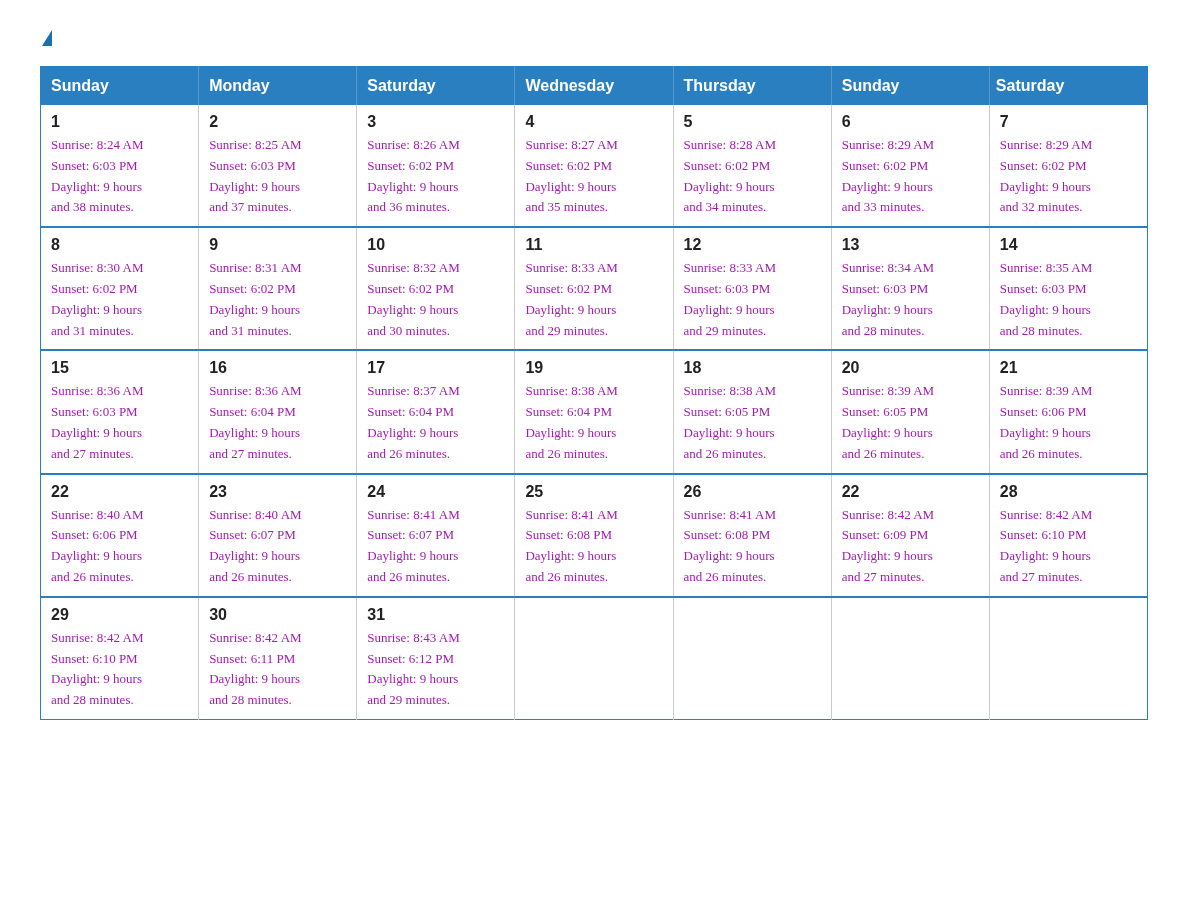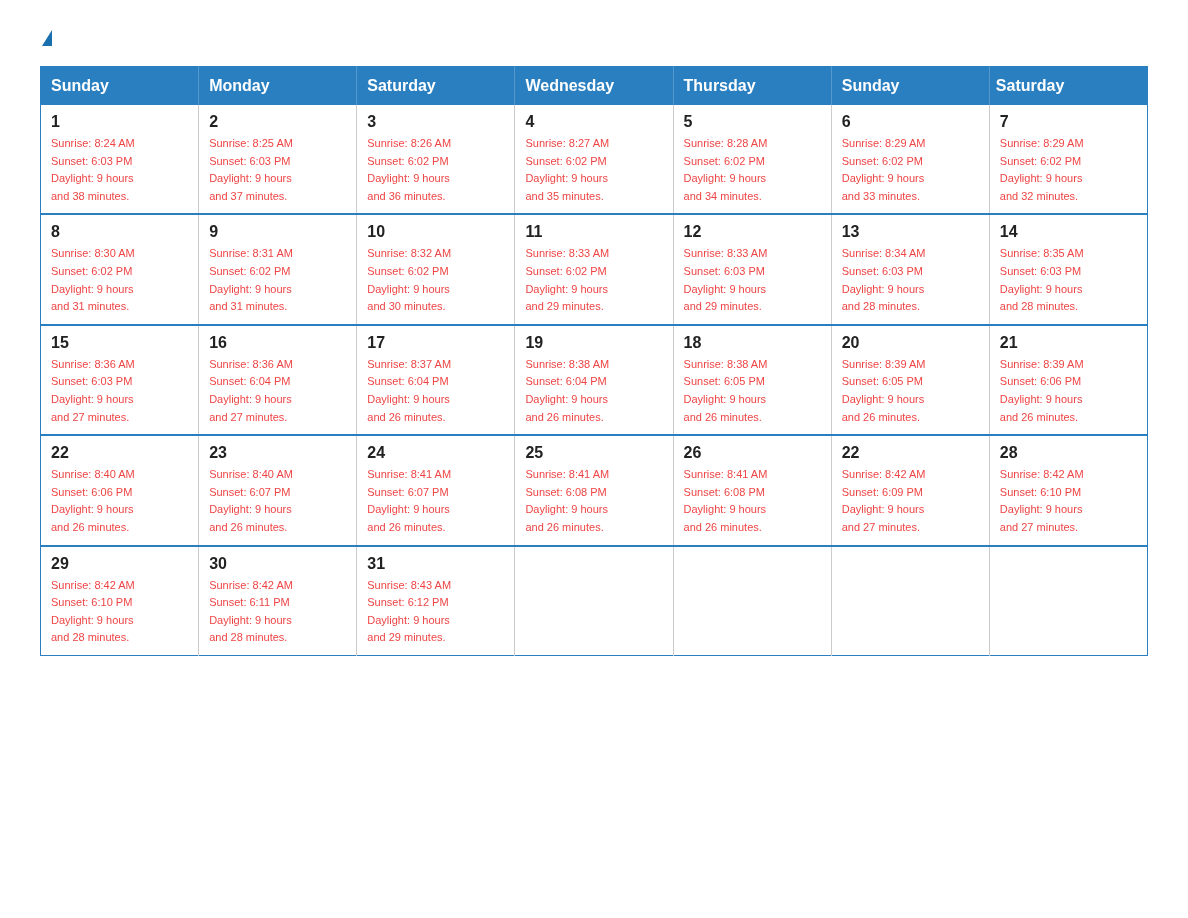--- a/index.html
+++ b/index.html
@@ -94,23 +94,24 @@
       margin-left: 36px;
     }
     .day-number {
       font-size: 16px;
       font-weight: bold;
       color: #222;
       display: block;
       margin-bottom: 4px;
     }
     .day-info {
-      font-size: 11px;
+      font-size: 13px;
       line-height: 1.6;
-      color: #ef4444;
+      color: #a21caf;
+      font-family: Liberation Serif, serif;
     }
     .empty-cell {
       background: #fff;
     }
   </style>
 </head>
 <body>
 
 <div class="header-area">
   <div class="logo">

